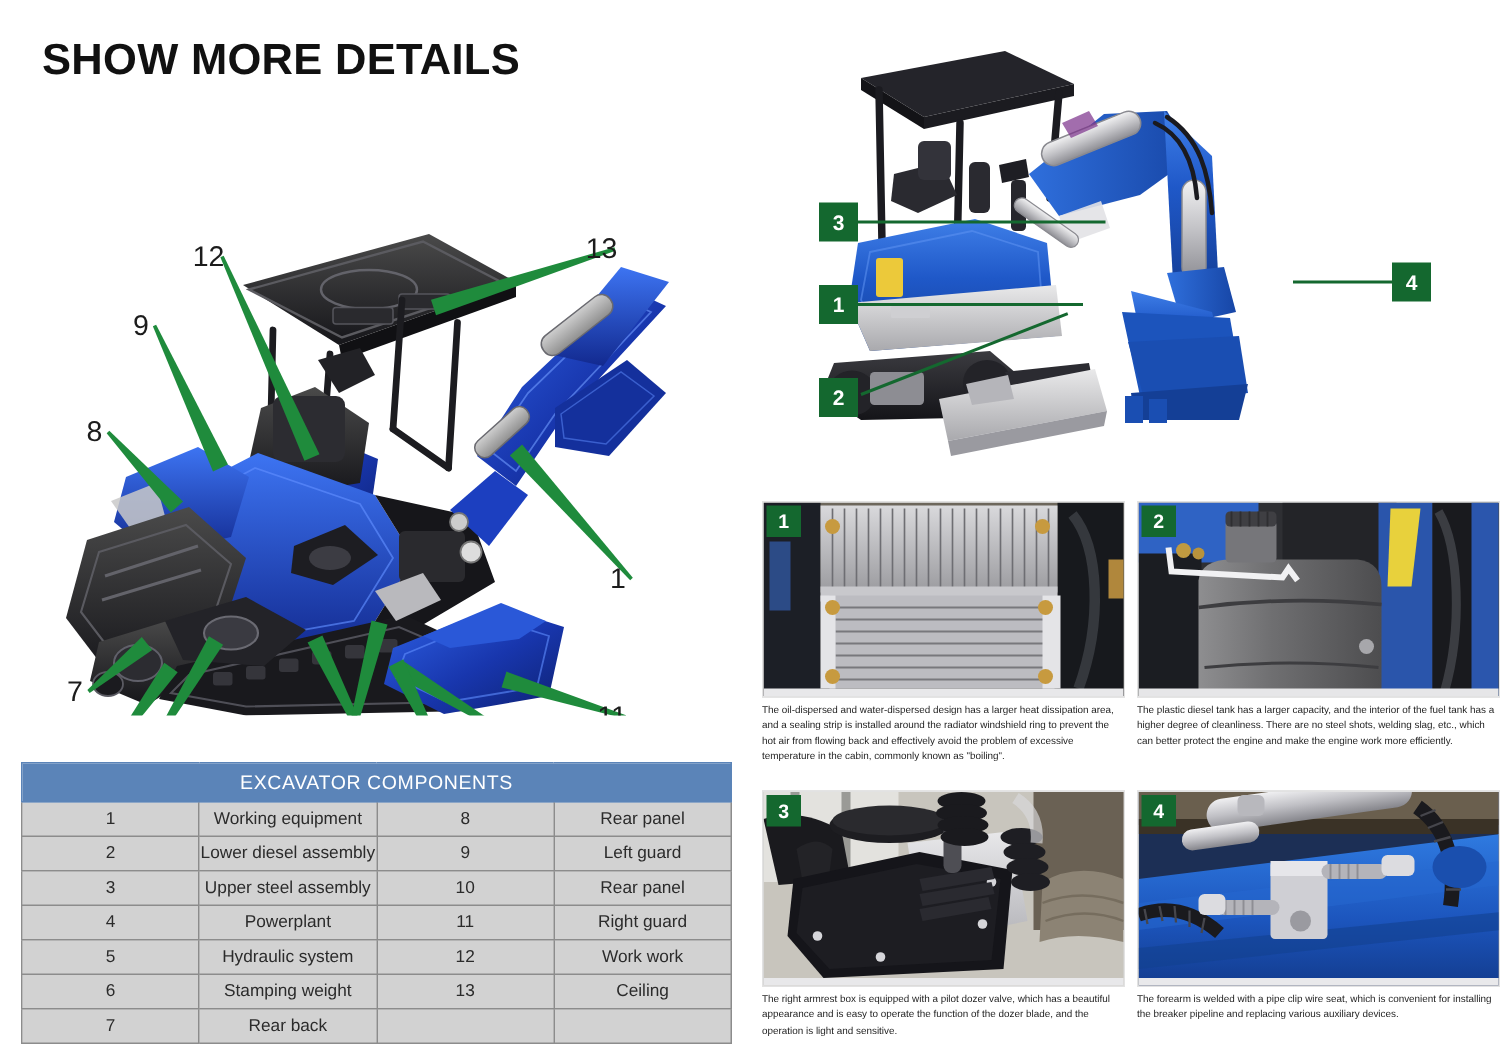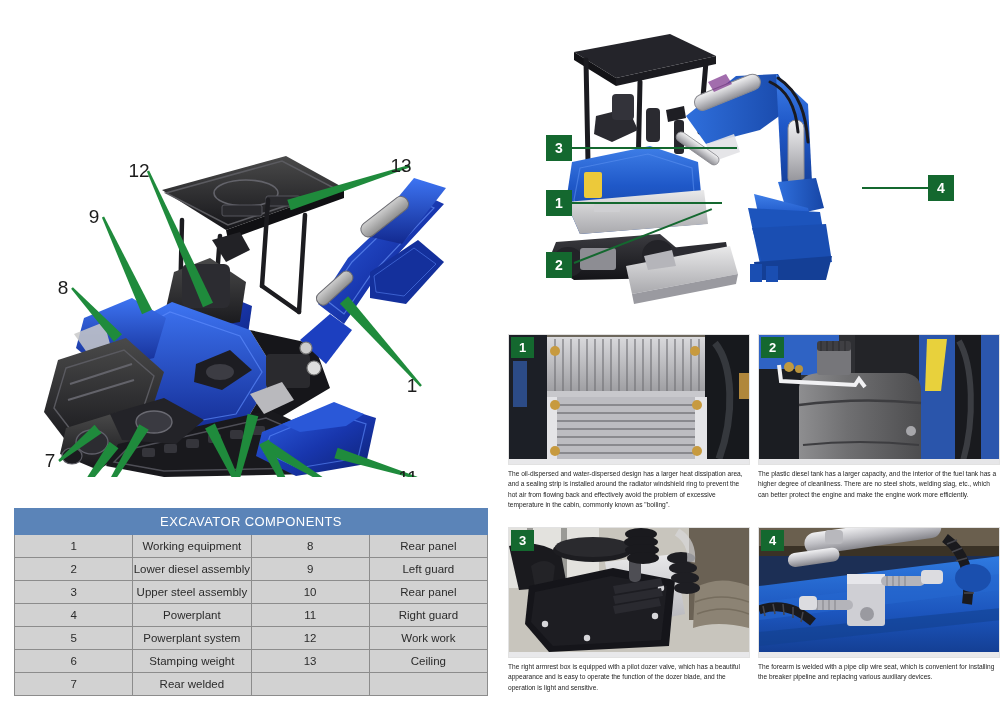--- a/index.html
+++ b/index.html
@@ -164,20 +164,21 @@
     text-align: left;
     width: 240px;
     font-family: "Liberation Sans", sans-serif;
   }
 </style>
 </head>
 <body>
 
 <div class="page">
 
+  <div id="page-title">SHOW MORE DETAILS</div>
 
   <div id="exploded-diagram">
     <svg width="490" height="405" viewBox="0 0 490 405" xmlns="http://www.w3.org/2000/svg">
       <defs>
         <linearGradient id="blu" x1="0" y1="0" x2="1" y2="1">
           <stop offset="0%" stop-color="#2f63e8"></stop>
           <stop offset="55%" stop-color="#1836ad"></stop>
           <stop offset="100%" stop-color="#0d2070"></stop>
         </linearGradient>
         <linearGradient id="blu2" x1="0" y1="0" x2="0" y2="1">
@@ -342,33 +343,33 @@
           <td class="col-name">Rear panel</td>
         </tr>
         <tr>
           <td class="col-id">4</td>
           <td class="col-name">Powerplant</td>
           <td class="col-id">11</td>
           <td class="col-name">Right guard</td>
         </tr>
         <tr>
           <td class="col-id">5</td>
-          <td class="col-name">Powerplant system</td>
+          <td class="col-name">Hydraulic system</td>
           <td class="col-id">12</td>
           <td class="col-name">Work work</td>
         </tr>
         <tr>
           <td class="col-id">6</td>
           <td class="col-name">Stamping weight</td>
           <td class="col-id">13</td>
           <td class="col-name">Ceiling</td>
         </tr>
         <tr>
           <td class="col-id">7</td>
-          <td class="col-name">Rear welded</td>
+          <td class="col-name">Rear back</td>
           <td class="col-id"></td>
           <td class="col-name"></td>
         </tr>
       </tbody>
   </table>
 
   <div id="hero-photo">
     <svg width="470" height="310" viewBox="0 0 470 310" xmlns="http://www.w3.org/2000/svg">
       <defs>
         <linearGradient id="hblu" x1="0" y1="0" x2="0" y2="1">

